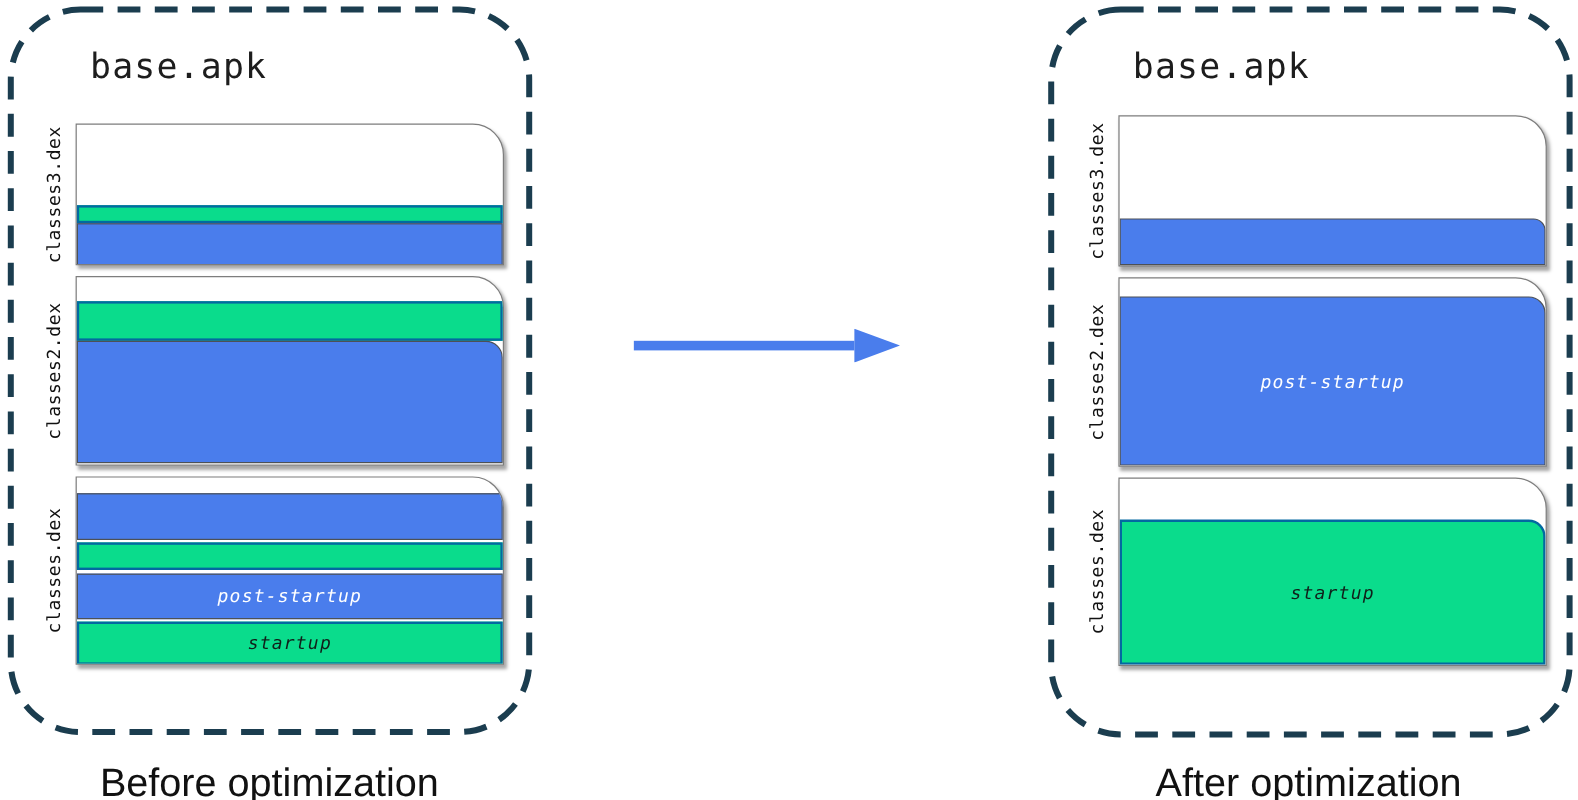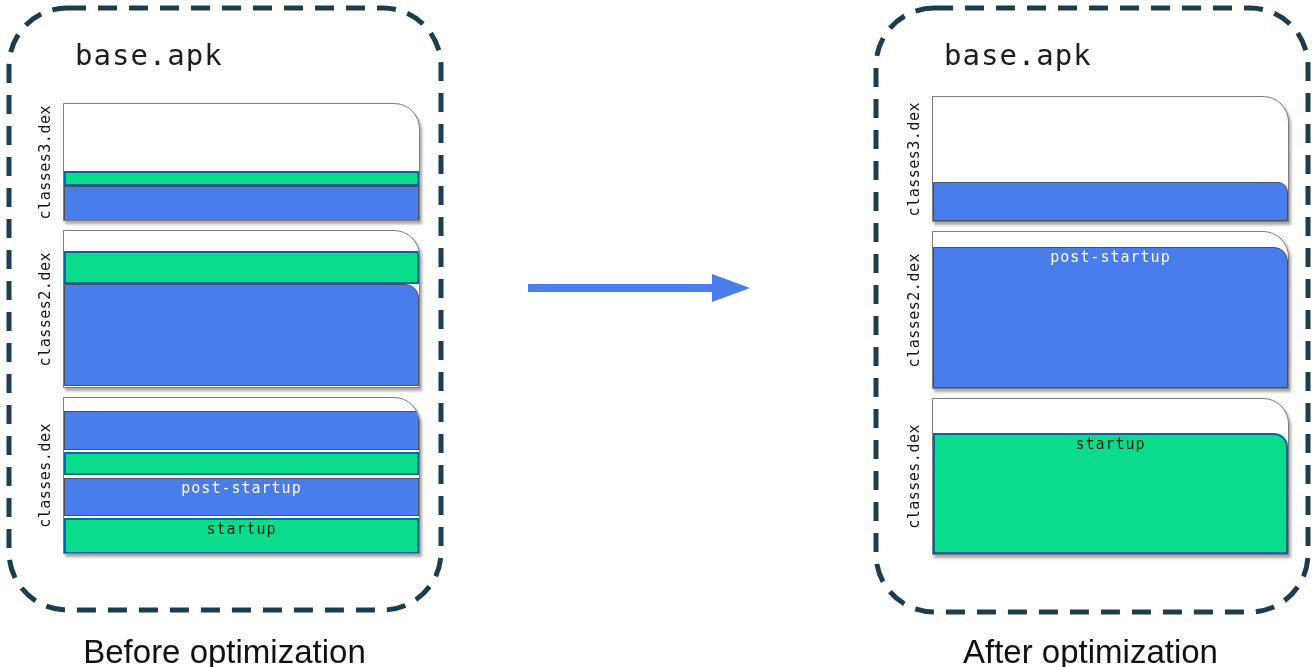--- a/index.html
+++ b/index.html
@@ -59,24 +59,25 @@
     box-shadow: 2px 3px 3px rgba(0,0,0,0.35);
     display: flex;
     flex-direction: column;
     overflow: hidden;
     box-sizing: border-box;
   }
   .seg {
     flex: 0 0 auto;
     box-sizing: border-box;
     display: flex;
-    align-items: flex-start;
+    align-items: center;
     justify-content: center;
     font-size: 15px;
     letter-spacing: 1px;
+    font-style: italic;
   }
   .seg.free { background: transparent; border: none; }
   .seg.blue {
     background: var(--blue, #4A7DEC);
     border: 1px solid #4d5156;
     color: #ffffff;
   }
   .seg.green {
     background: var(--green, #0ADC8C);
     border: 2px solid #0369a1;

